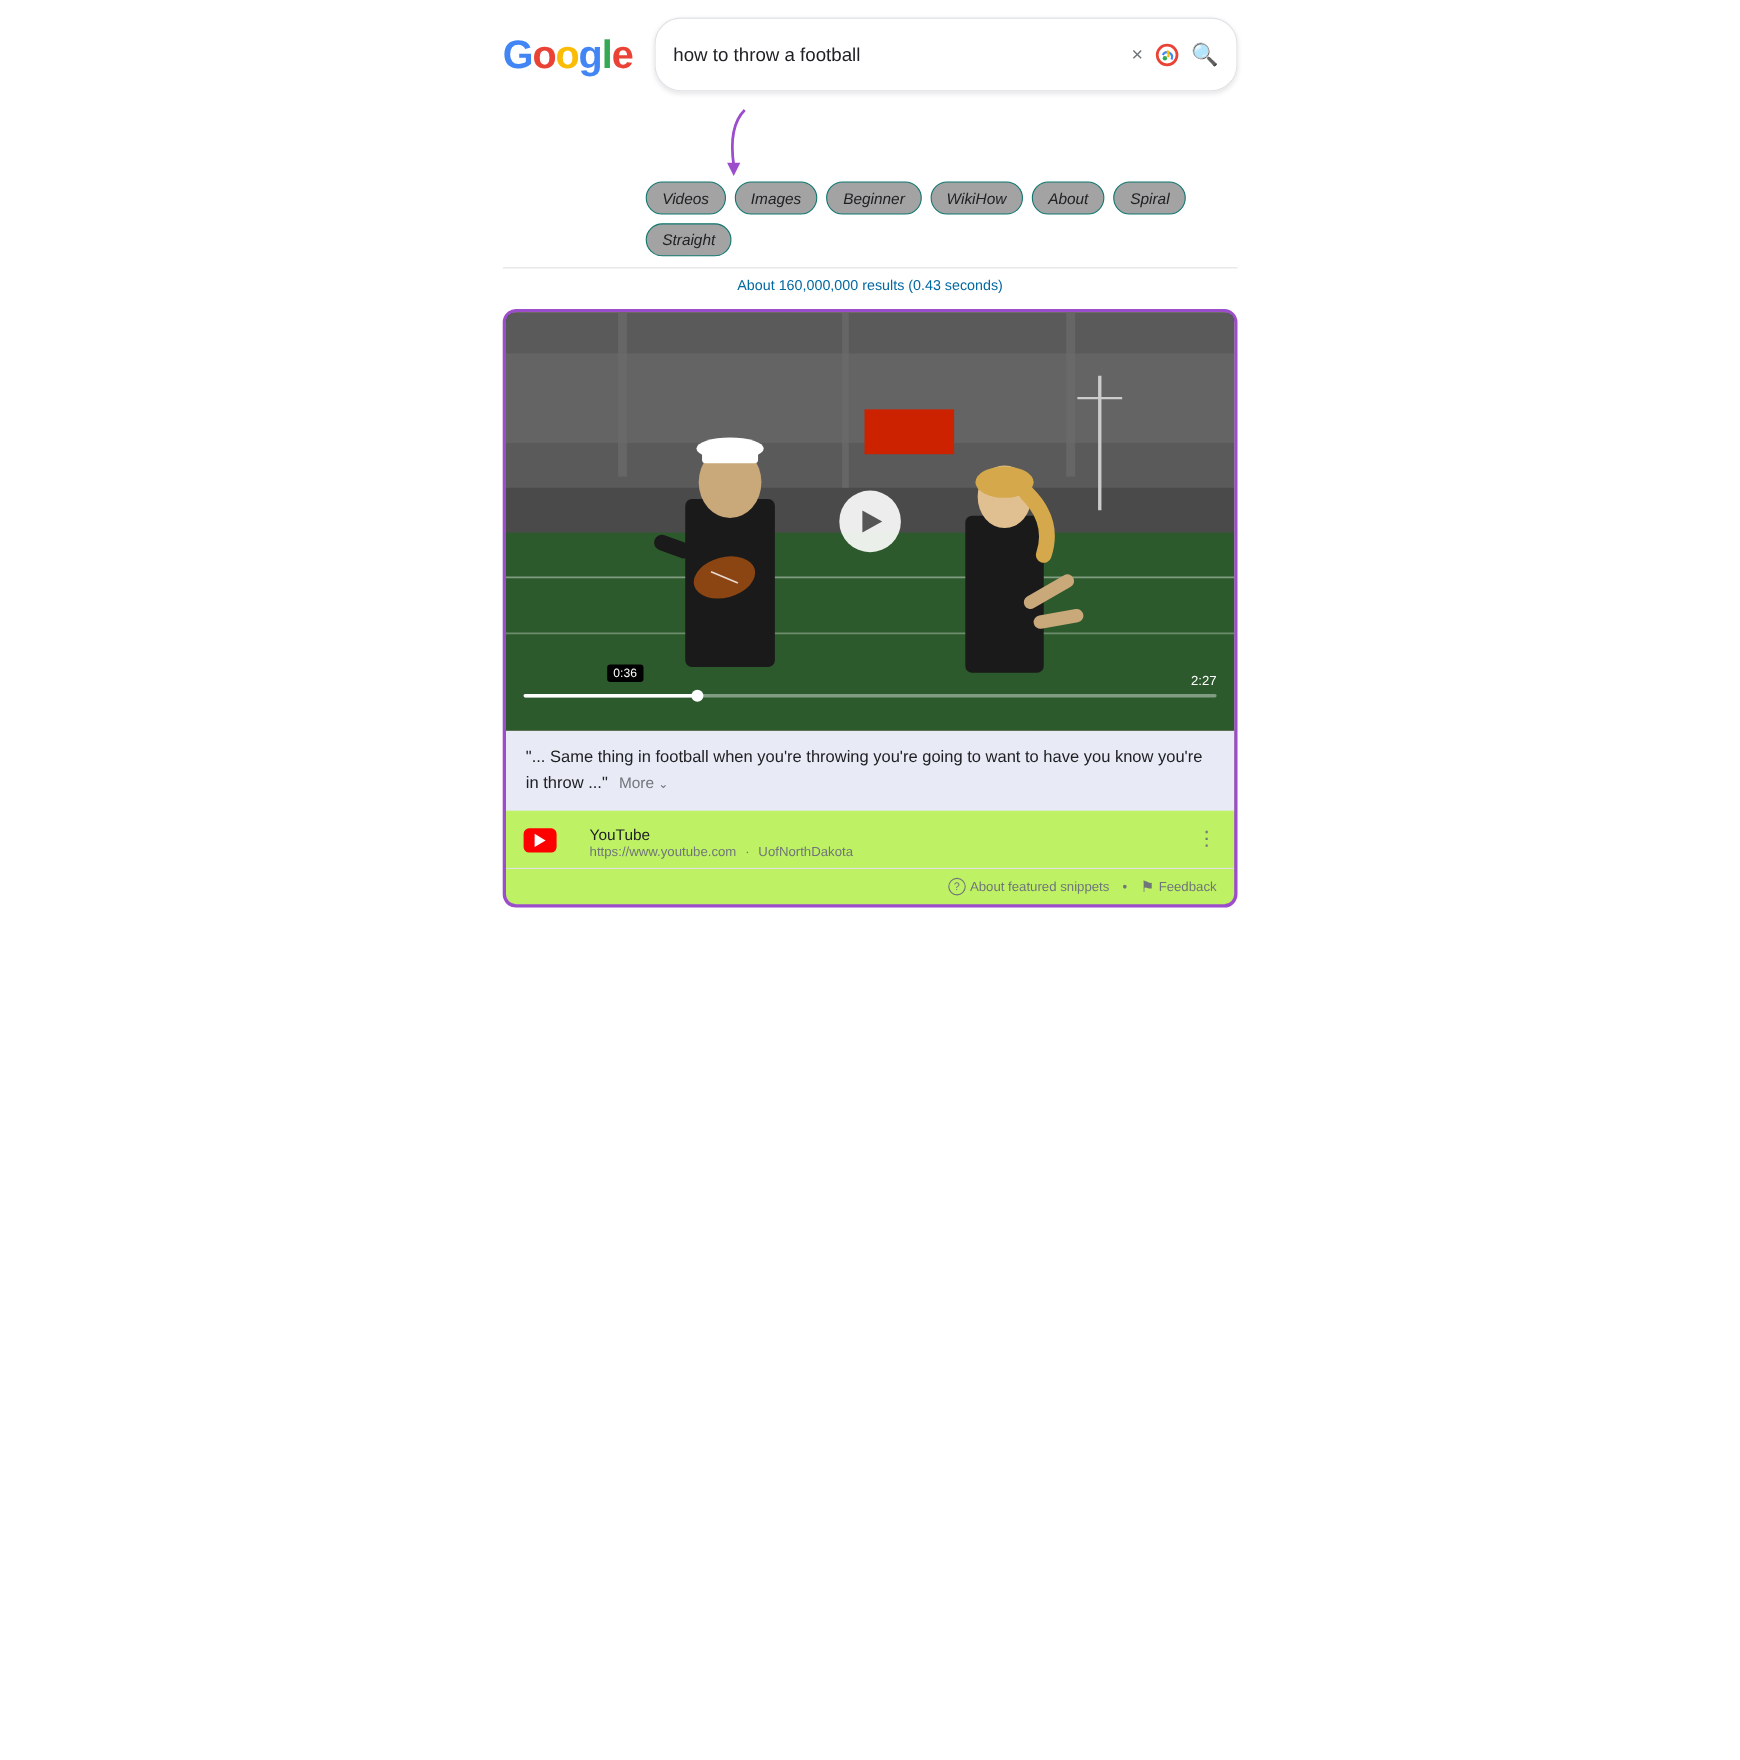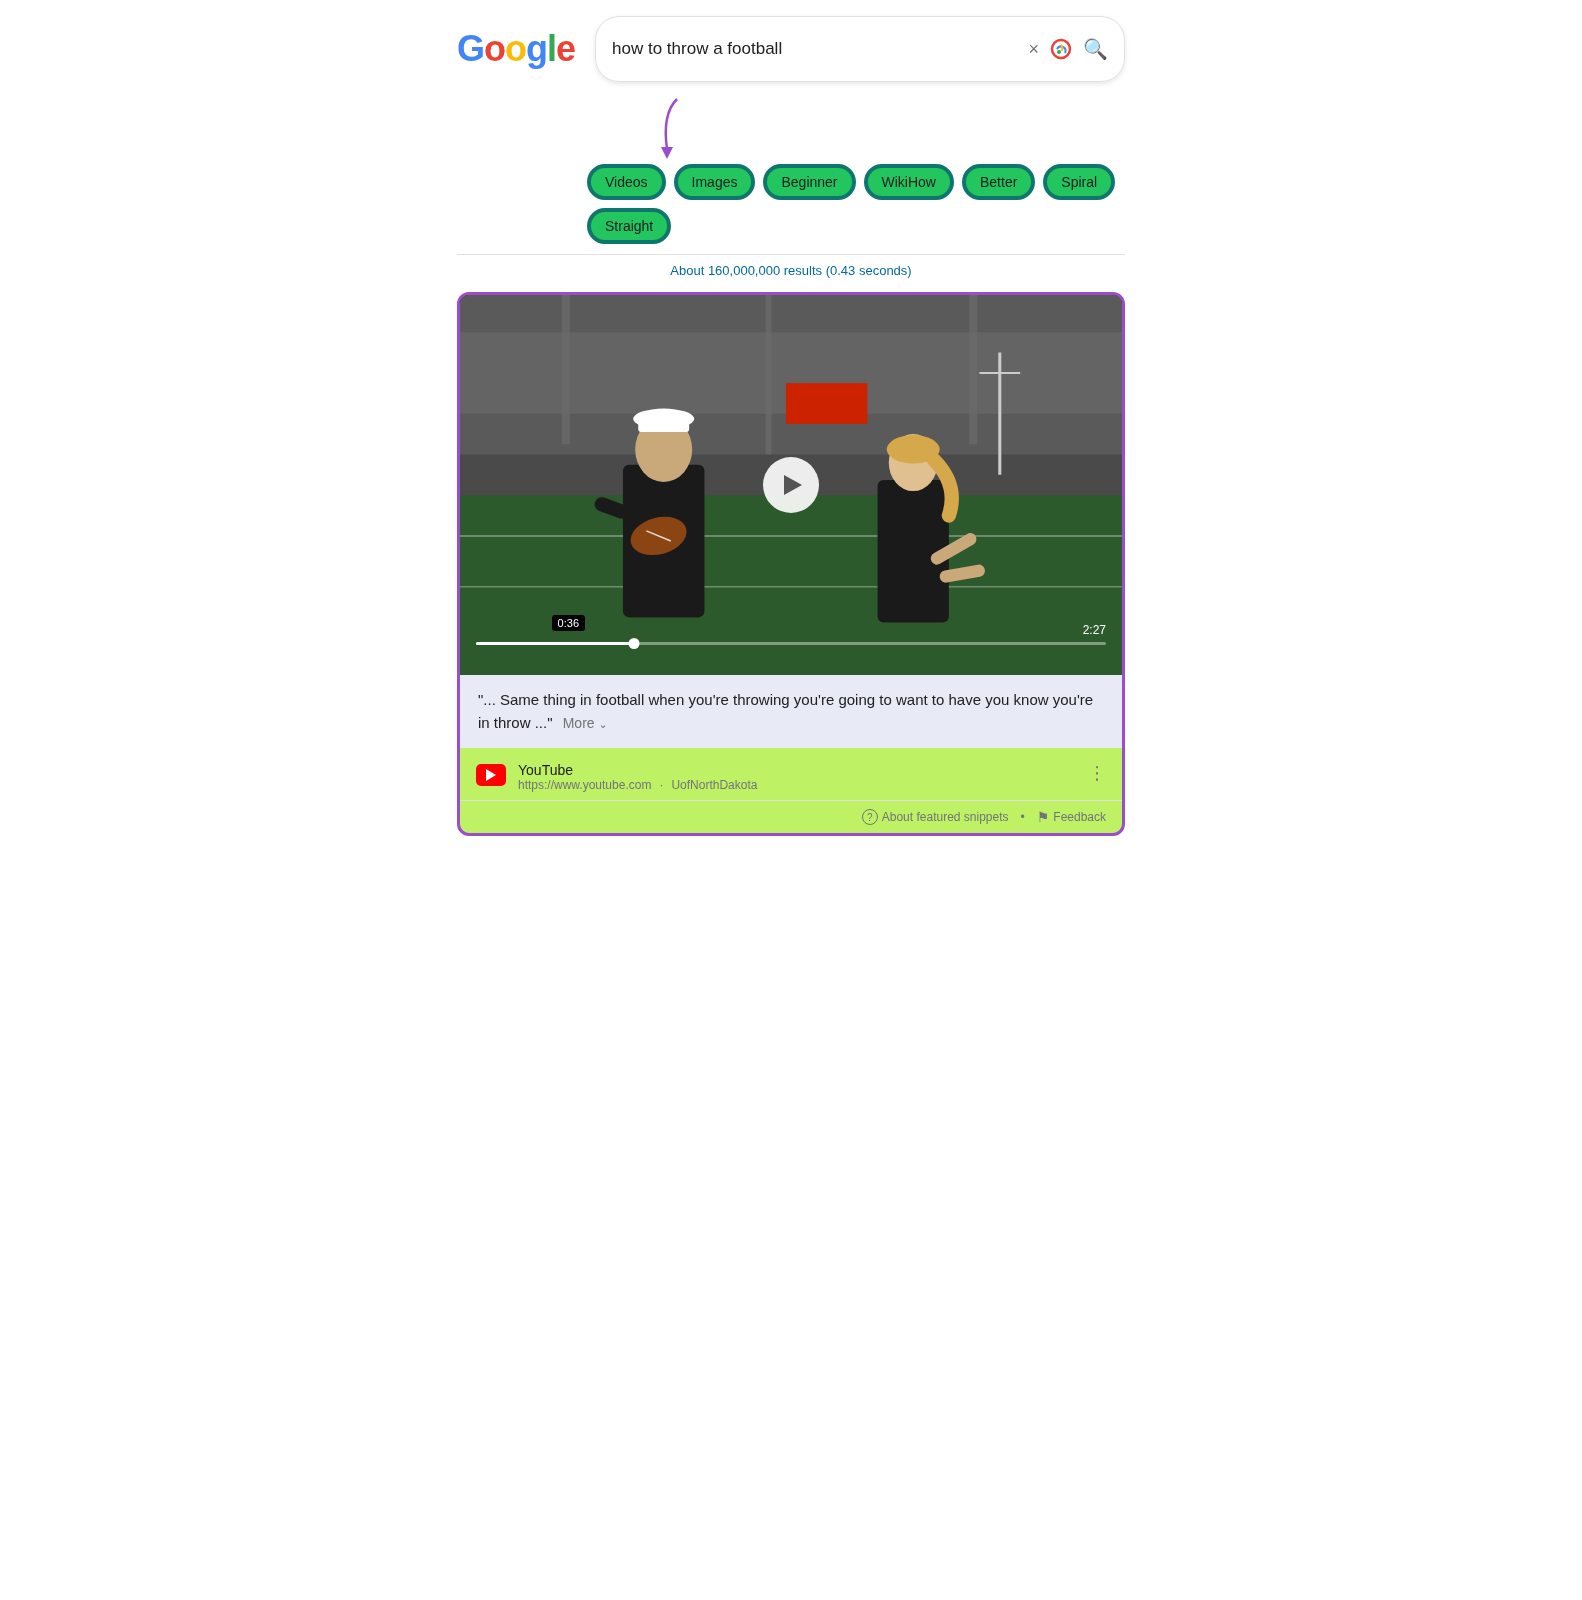--- a/index.html
+++ b/index.html
@@ -85,28 +85,29 @@
     
     .filter-chips {
       display: flex;
       gap: 8px;
       flex-wrap: wrap;
       margin-left: 0;
       padding-left: 130px;
       margin-bottom: 10px;
     }
     .chip {
-      border: 4px solid #0f766e;
+      border: 1px solid #0f766e;
       border-radius: 18px;
       padding: 6px 14px;
       font-size: 14px;
       color: #202124;
       cursor: pointer;
-      background: #22c55e;
+      background: #a3a3a3;
       white-space: nowrap;
+      font-style: italic;
     }
 
     
     .divider {
       border: none;
       border-top: 1px solid #e0e0e0;
       margin: 6px 0;
     }
 
     
@@ -234,21 +235,21 @@
     }
     .more-chevron {
       font-size: 11px;
     }
 
     
     .source-row {
       display: flex;
       align-items: flex-start;
       padding: 14px 16px 8px;
-      gap: 12px;
+      gap: 30px;
     }
     .yt-icon {
       width: 30px;
       height: 22px;
       background: #FF0000;
       border-radius: 5px;
       display: flex;
       align-items: center;
       justify-content: center;
       flex-shrink: 0;
@@ -363,21 +364,21 @@
     <path d="M 30 5 Q 15 20 20 55" stroke="#9c4dcc" stroke-width="2.5" fill="none"></path>
     <polygon points="14,53 20,65 26,53" fill="#9c4dcc"></polygon>
   </svg>
 </div>
 
 <div class="filter-chips">
   <div class="chip">Videos</div>
   <div class="chip">Images</div>
   <div class="chip">Beginner</div>
   <div class="chip">WikiHow</div>
-  <div class="chip">Better</div>
+  <div class="chip">About</div>
   <div class="chip">Spiral</div>
   <div class="chip">Straight</div>
 </div>
 
 <hr class="divider">
 
 <div class="results-info">About 160,000,000 results (0.43 seconds)</div>
 
 <div class="featured-card">
 

